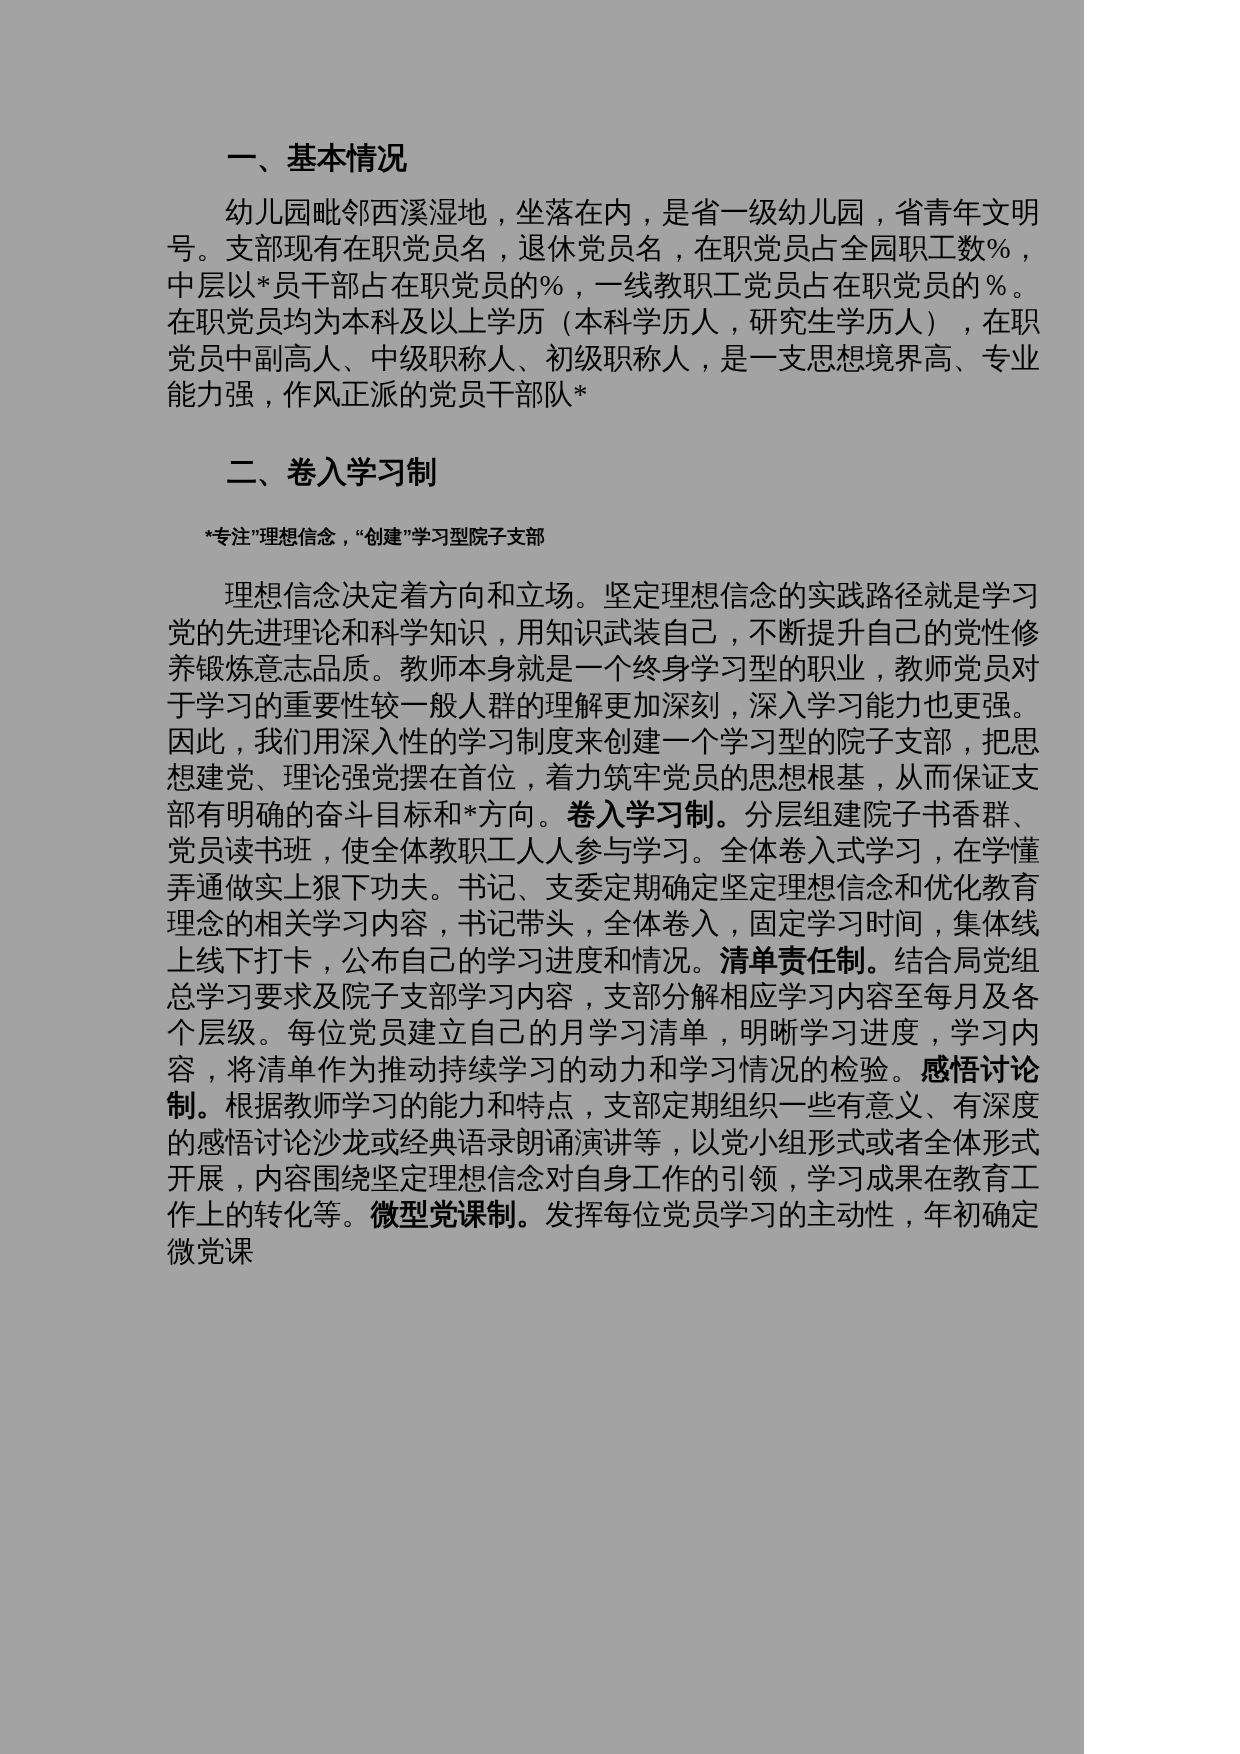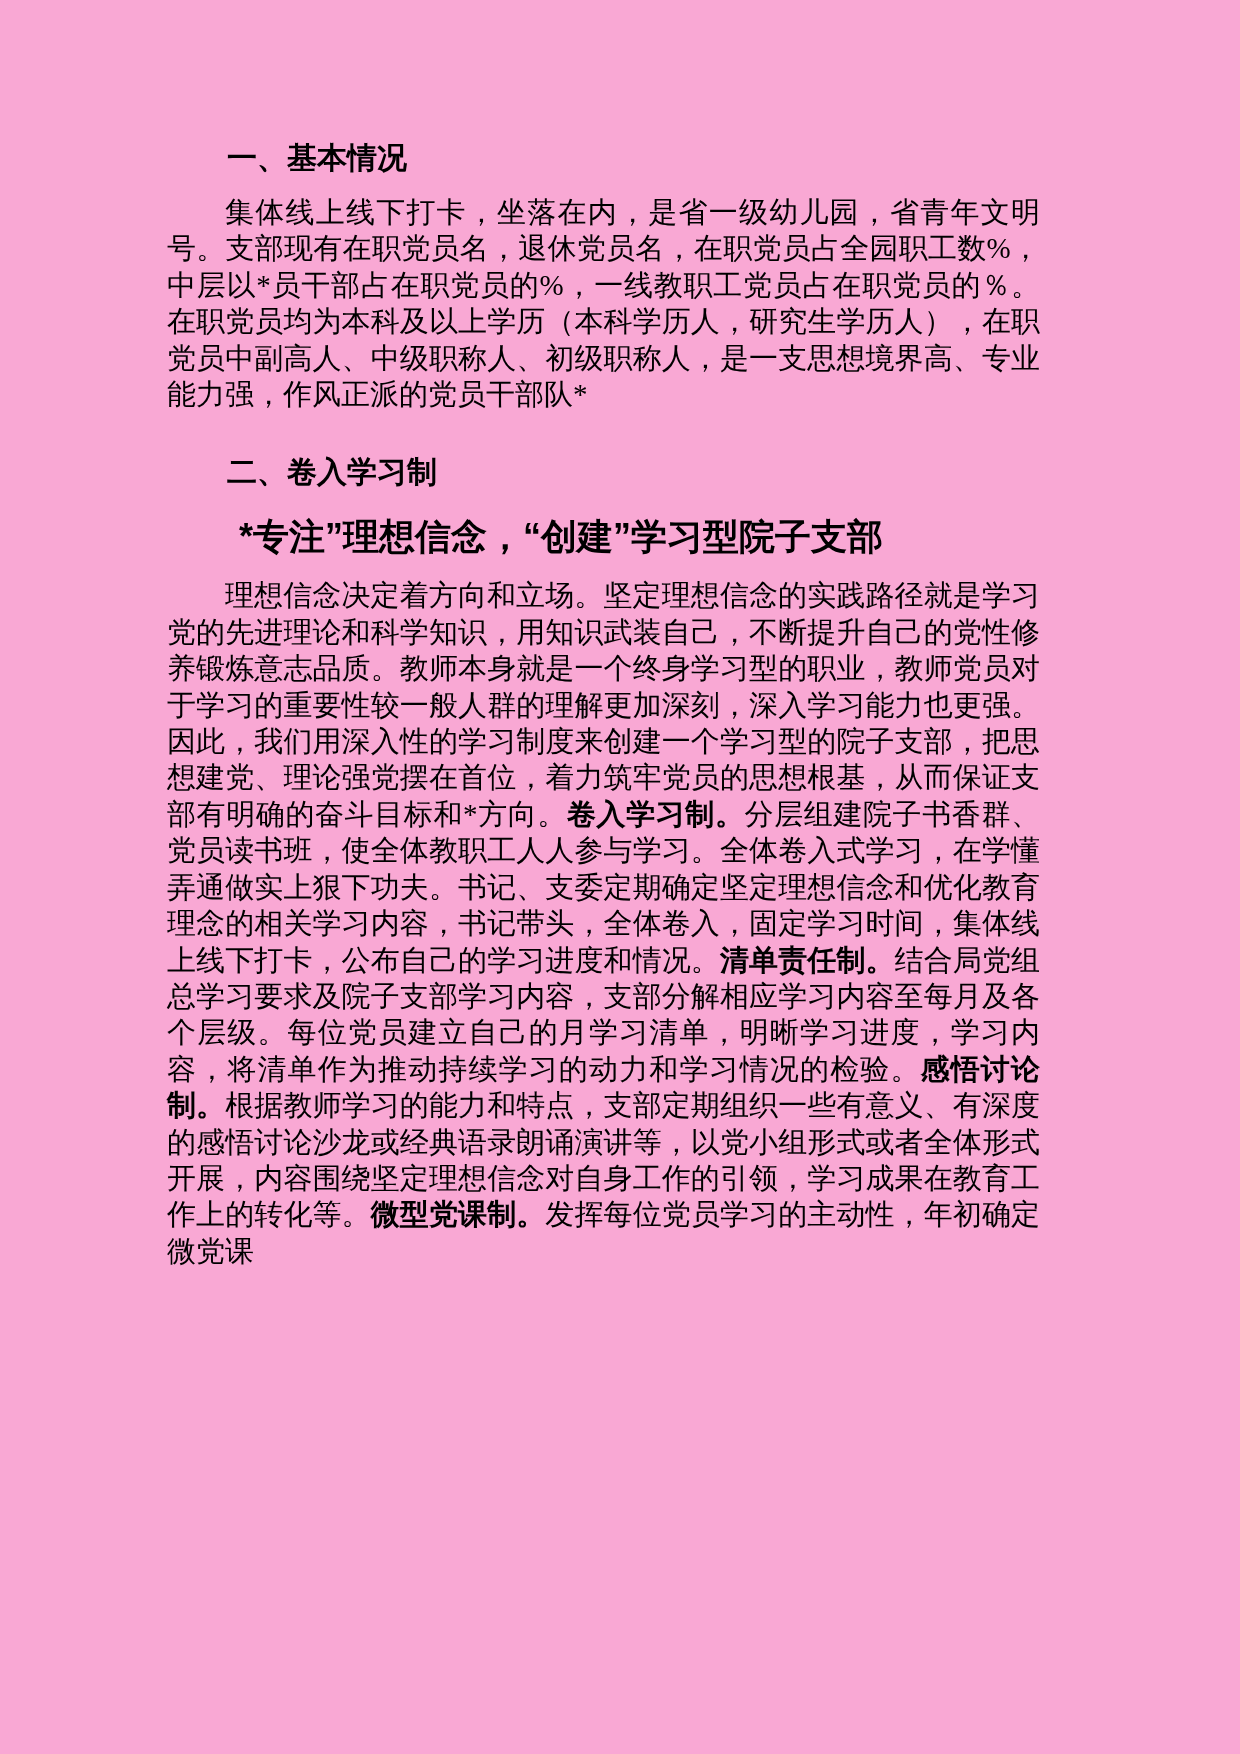--- a/index.html
+++ b/index.html
@@ -2,23 +2,23 @@
 <html><head>
 <meta charset="utf-8">
 <style>
   html, body {
     margin: 0;
     padding: 0;
     background: #ffffff;
   }
   .page {
     position: relative;
-    width: 1240px;
+    width: 1084px;
     height: 1754px;
-    background: #f9a8d4;
+    background: #a3a3a3;
     color: #000000;
     overflow: hidden;
   }
   .content {
     position: absolute;
     left: 167px;
     top: 139px;
     width: 873px;
   }
   .para {
@@ -39,32 +39,32 @@
     line-height: 37px;
     text-indent: 2em;
   }
   .heading.first {
     margin-top: 0;
   }
   .subheading {
     margin: 28px 0 22px 0;
     font-family: "Liberation Sans", "DejaVu Sans", sans-serif;
     font-weight: bold;
-    font-size: 36px;
+    font-size: 19px;
     line-height: 37px;
     text-indent: 2em;
   }
   .run.bold {
     font-weight: bold;
   }
 </style>
 </head>
 <body>
 
 <div class="page">
   <div class="content">
       <h3 class="heading first">一、基本情况</h3>
-      <p class="para"><span class="run">集体线上线下打卡，坐落在内，是省一级幼儿园，省青年文明号。支部现有在职党员名，退休党员名，在职党员占全园职工数%，中层以*员干部占在职党员的%，一线教职工党员占在职党员的％。在职党员均为本科及以上学历（本科学历人，研究生学历人），在职党员中副高人、中级职称人、初级职称人，是一支思想境界高、专业能力强，作风正派的党员干部队*</span></p>
+      <p class="para"><span class="run">幼儿园毗邻西溪湿地，坐落在内，是省一级幼儿园，省青年文明号。支部现有在职党员名，退休党员名，在职党员占全园职工数%，中层以*员干部占在职党员的%，一线教职工党员占在职党员的％。在职党员均为本科及以上学历（本科学历人，研究生学历人），在职党员中副高人、中级职称人、初级职称人，是一支思想境界高、专业能力强，作风正派的党员干部队*</span></p>
       <h3 class="heading">二、卷入学习制</h3>
       <h3 class="subheading">*专注”理想信念，“创建”学习型院子支部</h3>
       <p class="para"><span class="run">理想信念决定着方向和立场。坚定理想信念的实践路径就是学习党的先进理论和科学知识，用知识武装自己，不断提升自己的党性修养锻炼意志品质。教师本身就是一个终身学习型的职业，教师党员对于学习的重要性较一般人群的理解更加深刻，深入学习能力也更强。因此，我们用深入性的学习制度来创建一个学习型的院子支部，把思想建党、理论强党摆在首位，着力筑牢党员的思想根基，从而保证支部有明确的奋斗目标和*方向。</span><span class="run bold">卷入学习制。</span><span class="run">分层组建院子书香群、党员读书班，使全体教职工人人参与学习。全体卷入式学习，在学懂弄通做实上狠下功夫。书记、支委定期确定坚定理想信念和优化教育理念的相关学习内容，书记带头，全体卷入，固定学习时间，集体线上线下打卡，公布自己的学习进度和情况。</span><span class="run bold">清单责任制。</span><span class="run">结合局党组总学习要求及院子支部学习内容，支部分解相应学习内容至每月及各个层级。每位党员建立自己的月学习清单，明晰学习进度，学习内容，将清单作为推动持续学习的动力和学习情况的检验。</span><span class="run bold">感悟讨论制。</span><span class="run">根据教师学习的能力和特点，支部定期组织一些有意义、有深度的感悟讨论沙龙或经典语录朗诵演讲等，以党小组形式或者全体形式开展，内容围绕坚定理想信念对自身工作的引领，学习成果在教育工作上的转化等。</span><span class="run bold">微型党课制。</span><span class="run">发挥每位党员学习的主动性，年初确定微党课</span></p>
     </div>
 </div>
 
 </body></html>

